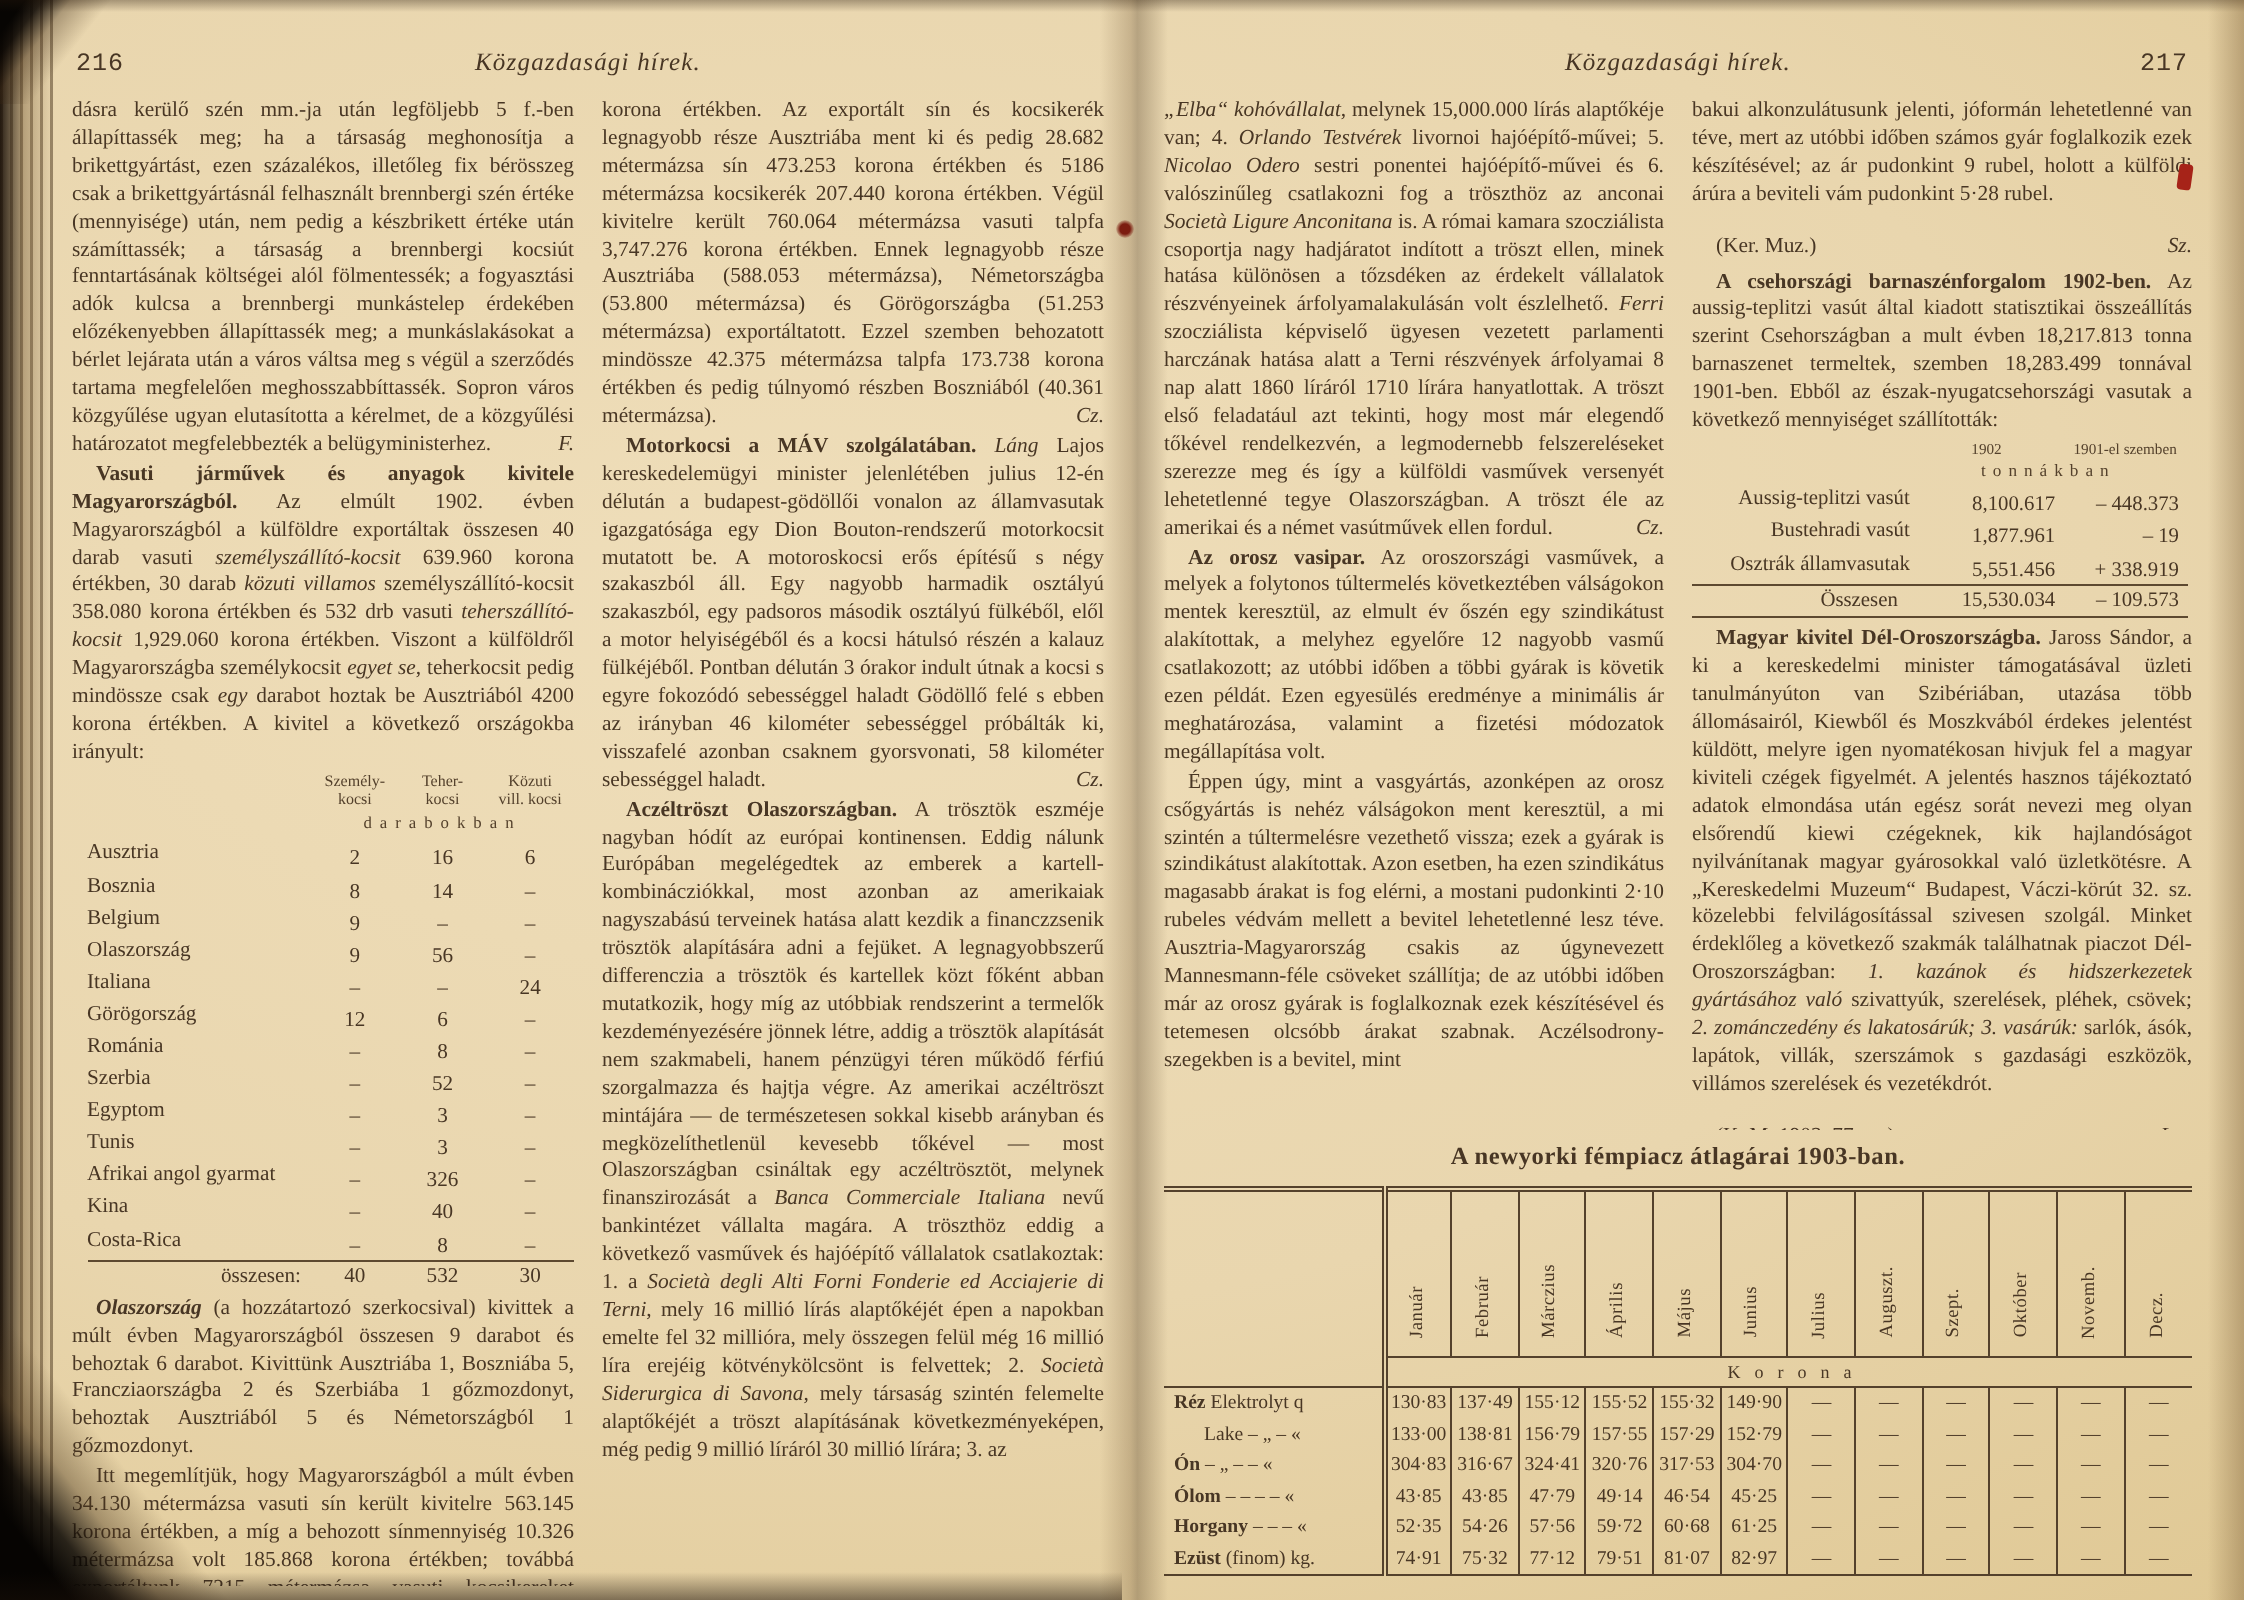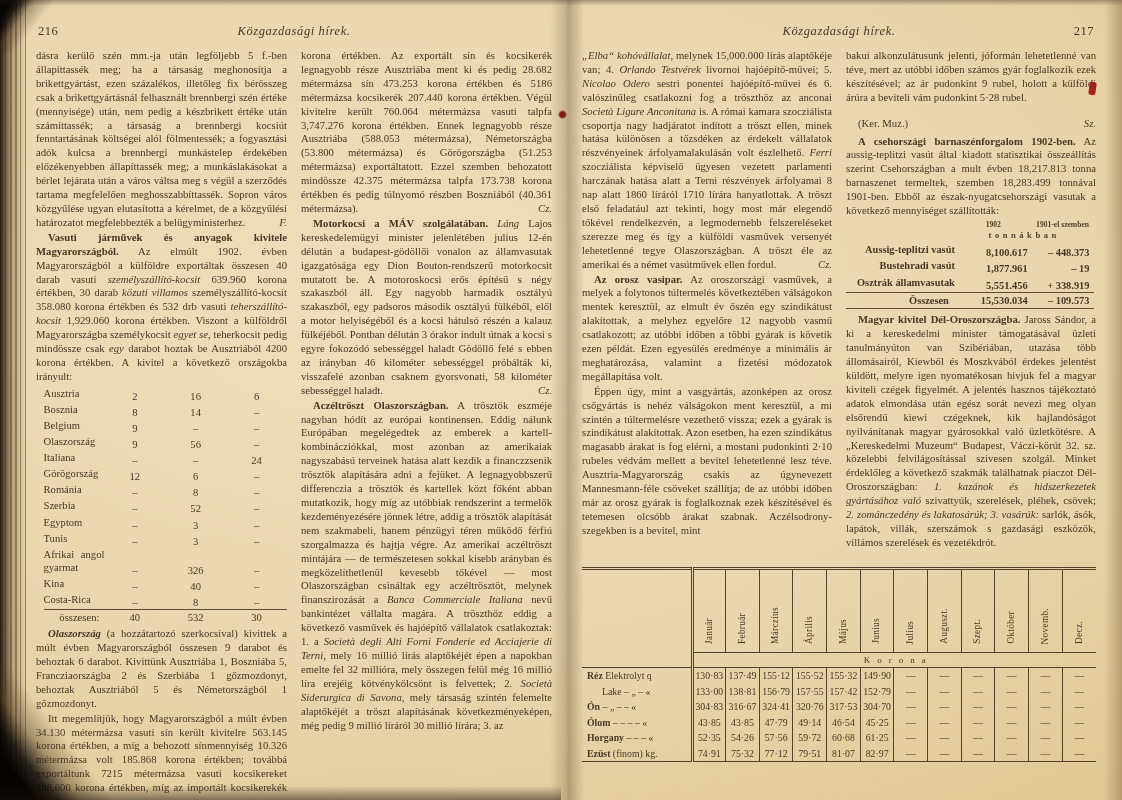--- a/index.html
+++ b/index.html
@@ -25,21 +25,21 @@
   .seam{left:550px;top:0;bottom:0;width:34px;
     background:linear-gradient(90deg,rgba(0,0,0,0),rgba(95,68,36,.25) 45%,rgba(62,42,20,.3) 55%,rgba(0,0,0,0));}
   .speck-a{left:1089px;top:82px;width:7px;height:13px;background:#a62318;border-radius:2px;transform:rotate(8deg);z-index:6;}
   .speck-b{left:558px;top:110px;width:9px;height:9px;border-radius:50%;z-index:6;
     background:radial-gradient(circle,#7c1d10 40%,rgba(124,29,16,0) 75%);}
   
   .page{position:absolute;top:0;height:800px;z-index:2;display:flex;flex-direction:column;}
   .page-left{left:34px;width:520px;}
   .page-right{left:580px;width:518px;}
   .pg-header{display:flex;align-items:baseline;padding:24px 4px 10px;}
-  .pgnum{width:46px;font-size:12.5px;letter-spacing:.5px;}
+  .pgnum{width:46px;font-size:12.5px;letter-spacing:.5px;font-family:Liberation Mono, monospace;}
   .pg-r{text-align:right;}
   .running{flex:1;text-align:center;font-style:italic;font-size:12.5px;letter-spacing:.6px;}
   .cols{display:flex;gap:14px;padding:0 2px;}
   .page-left .cols{height:744px;}
   .page-right .cols{height:516px;}
   .col{flex:1 1 0;overflow:hidden;text-align:justify;font-size:10.7px;line-height:13.9px;
        hyphens:auto;-webkit-hyphens:auto;}
   .para{margin:0 0 1px;text-indent:12px;}
   .noind{text-indent:0;}
   .lead{font-weight:700;}
@@ -51,21 +51,21 @@
   .ct{width:97%;margin:3px 0 3px 3%;border-collapse:collapse;table-layout:fixed;}
   .ct td{padding:0;font-size:10.6px;line-height:13.1px;vertical-align:bottom;}
   .ct .h{font-size:8px;line-height:8.8px;text-align:center;padding-bottom:1px;color:#54412c;}
   .ct .unit{font-size:8.4px;letter-spacing:4px;text-align:center;color:#54412c;padding-bottom:2px;}
   .ct .num{text-align:center;}
   .ct .nmflex{display:flex;align-items:flex-start;flex-direction:column;}
   .ct .ld{flex:1;border-bottom:1.2px dotted #6b5439;margin:0 3px 2px 6px;}
   .ct tr.tot td{border-top:1px solid #5d4930;padding-top:1px;}
   .ct tr.tot .nm{text-align:right;padding-right:5px;}
   
-  .coal{width:99%;margin:3px 0 4px;border-collapse:collapse;table-layout:fixed;font-weight:bold;}
+  .coal{width:99%;margin:3px 0 4px;border-collapse:collapse;table-layout:fixed;}
   .coal td{padding:0;font-size:10.4px;line-height:13.4px;vertical-align:bottom;}
   .coal .yh{font-size:7.6px;line-height:8.4px;text-align:center;color:#54412c;}
   .coal .unit{font-size:8.6px;letter-spacing:3.5px;text-align:center;color:#54412c;}
   .coal .num{text-align:right;padding-right:4px;white-space:nowrap;}
   .coal .nmflex{display:flex;align-items:flex-end;flex-direction:column;}
   .coal .ld{flex:1;border-bottom:1.2px dotted #6b5439;margin:0 3px 2px 4px;}
   .coal tr.tot td{border-top:1px solid #5d4930;border-bottom:1px solid #5d4930;padding:1px 4px 1px 0;}
   .coal tr.tot .nm{text-align:right;padding-right:6px;}
   
   .metal{padding:2px 2px 0;}
@@ -94,20 +94,30 @@
       <span class="running">Közgazdasági hírek.</span>
       <span class="pgnum"></span>
     </div>
     <div class="cols">
       <div class="col">
           <p class="para noind">dásra kerülő szén mm.-ja után legföljebb 5 f.-ben állapíttassék meg; ha a társaság meghonosítja a brikettgyártást, ezen százalékos, illetőleg fix bérösszeg csak a brikettgyártásnál felhasznált brennbergi szén értéke (mennyisége) után, nem pedig a készbrikett értéke után számíttassék; a társaság a brennbergi kocsiút fenntartásának költségei alól fölmentessék; a fogyasztási adók kulcsa a brennbergi munkástelep érdekében előzékenyebben állapíttassék meg; a munkáslakásokat a bérlet lejárata után a város váltsa meg s végül a szerződés tartama megfelelően meghosszabbíttassék. Sopron város közgyűlése ugyan elutasította a kérelmet, de a közgyűlési határozatot megfelebbezték a belügyministerhez. <span class="sig">F.</span></p>
           <p class="para"><b class="lead">Vasuti járművek és anyagok kivitele Magyarországból.</b> Az elmúlt 1902. évben Magyarországból a külföldre exportáltak összesen 40 darab vasuti <i>személyszállító-kocsit</i> 639.960 korona értékben, 30 darab <i>közuti villamos</i> személyszállító-kocsit 358.080 korona értékben és 532 drb vasuti <i>teherszállító-kocsit</i> 1,929.060 korona értékben. Viszont a külföldről Magyarországba személykocsit <i>egyet se,</i> teherkocsit pedig mindössze csak <i>egy</i> darabot hoztak be Ausztriából 4200 korona értékben. A kivitel a következő országokba irányult:</p>
           <table class="ct">
             <tbody>
               <tr>
+                <td style="width:46%"></td>
+                <td class="h">Személy-<br>kocsi</td>
+                <td class="h">Teher-<br>kocsi</td>
+                <td class="h">Közuti<br>vill. kocsi</td>
+              </tr>
+              <tr>
+                <td></td>
+                <td class="unit" colspan="3">darabokban</td>
+              </tr>
+              <tr>
                 <td class="nm">
                   <span class="nmflex">
                     <span>Ausztria</span>
                     <span class="ld"></span>
                   </span>
                 </td>
                 <td class="num">2</td>
                 <td class="num">16</td>
                 <td class="num">6</td>
               </tr>
@@ -330,20 +340,21 @@
             </tbody>
           </table>
           <p class="para"><b class="lead">Magyar kivitel Dél-Oroszországba.</b> Jaross Sándor, a ki a kereskedelmi minister támogatásával üzleti tanulmányúton van Szibériában, utazása több állomásairól, Kiewből és Moszkvából érdekes jelentést küldött, melyre igen nyomatékosan hivjuk fel a magyar kiviteli czégek figyelmét. A jelentés hasznos tájékoztató adatok elmondása után egész sorát nevezi meg olyan elsőrendű kiewi czégeknek, kik hajlandóságot nyilvánítanak magyar gyárosokkal való üzletkötésre. A „Kereskedelmi Muzeum“ Budapest, Váczi-körút 32. sz. közelebbi felvilágosítással szivesen szolgál. Minket érdeklőleg a következő szakmák találhatnak piaczot Dél-Oroszországban: <i>1. kazánok és hidszerkezetek gyártásához való</i> szivattyúk, szerelések, pléhek, csövek; <i>2. zománczedény és lakatosárúk; 3. vasárúk:</i> sarlók, ásók, lapátok, villák, szerszámok s gazdasági eszközök, villámos szerelések és vezetékdrót.</p>
           <p class="src">
             <span>(K. M. 1903. 77. sz.)</span>
             <span class="sig">Lts.</span>
           </p>
         </div>
     </div>
     <div class="metal">
+      <div class="metal-title">A newyorki fémpiacz átlagárai 1903-ban.</div>
       <div>
           <table class="mt">
             <colgroup>
               <col style="width:110px">
               <col>
               <col>
               <col>
               <col>
               <col>
               <col>
@@ -387,21 +398,21 @@
                 <td>—</td>
                 <td>—</td>
                 <td>—</td>
               </tr>
               <tr class="dr">
                 <td class="lbl pad">Lake – „ – «</td>
                 <td class="m1">133·00</td>
                 <td>138·81</td>
                 <td>156·79</td>
                 <td>157·55</td>
-                <td>157·42</td>
+                <td>157·29</td>
                 <td>152·79</td>
                 <td>—</td>
                 <td>—</td>
                 <td>—</td>
                 <td>—</td>
                 <td>—</td>
                 <td>—</td>
               </tr>
               <tr class="dr">
                 <td class="lbl"><b>Ón</b> – „ – – «</td>

